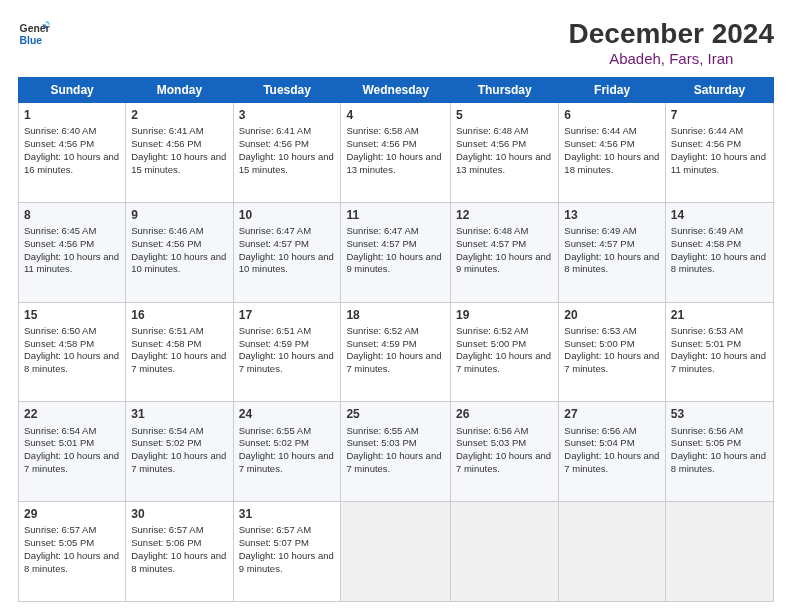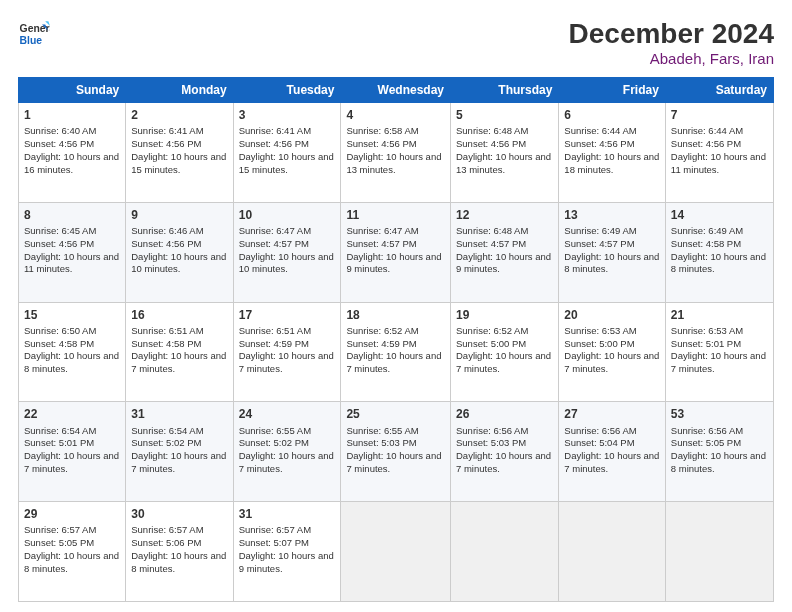--- a/index.html
+++ b/index.html
@@ -26,42 +26,42 @@
     .logo {
       display: flex;
       align-items: center;
       gap: 4px;
     }
     .logo-icon {
       width: 32px;
       height: 32px;
     }
     .title-block {
-      text-align: right;
+      text-align: center;
     }
     .title-block h1 {
       font-size: 28px;
       font-weight: bold;
       color: #333;
     }
     .title-block h2 {
       font-size: 15px;
       font-weight: normal;
       color: #701a75;
     }
     .calendar {
       flex: 1;
       border-collapse: collapse;
       width: 100%;
       font-size: 10px;
     }
     .calendar th {
       background-color: #1565c0;
       color: #fff;
-      text-align: right;
+      text-align: center;
       padding: 5px 6px;
       font-size: 12px;
       font-weight: bold;
       border: 1px solid #1565c0;
     }
     .calendar td {
       vertical-align: top;
       border: 1px solid #ccc;
       padding: 4px 5px;
       width: 113px;

